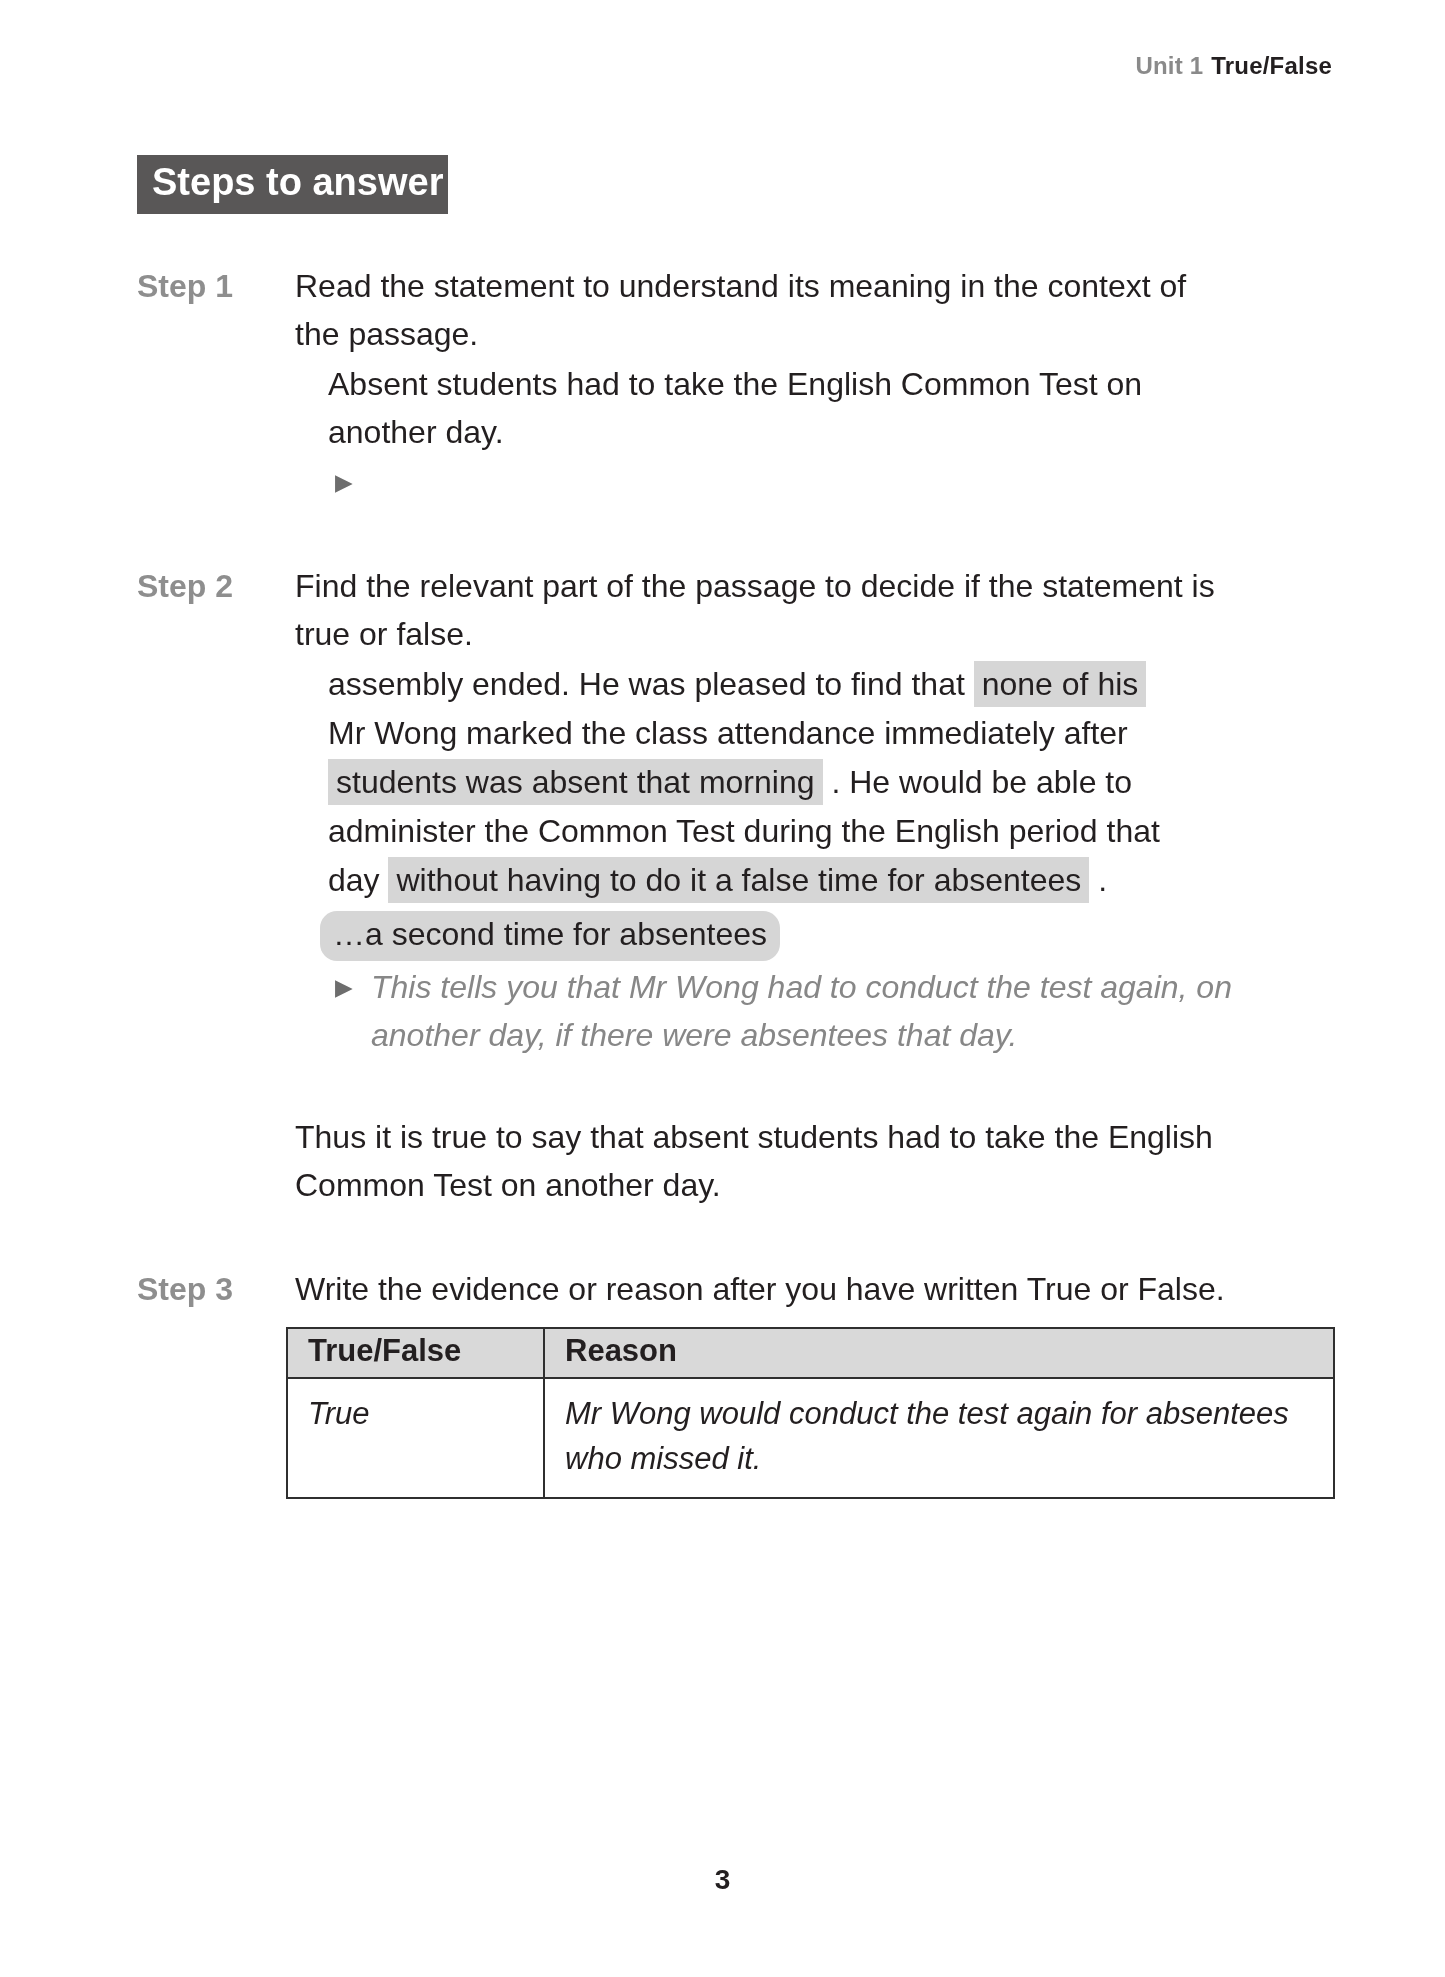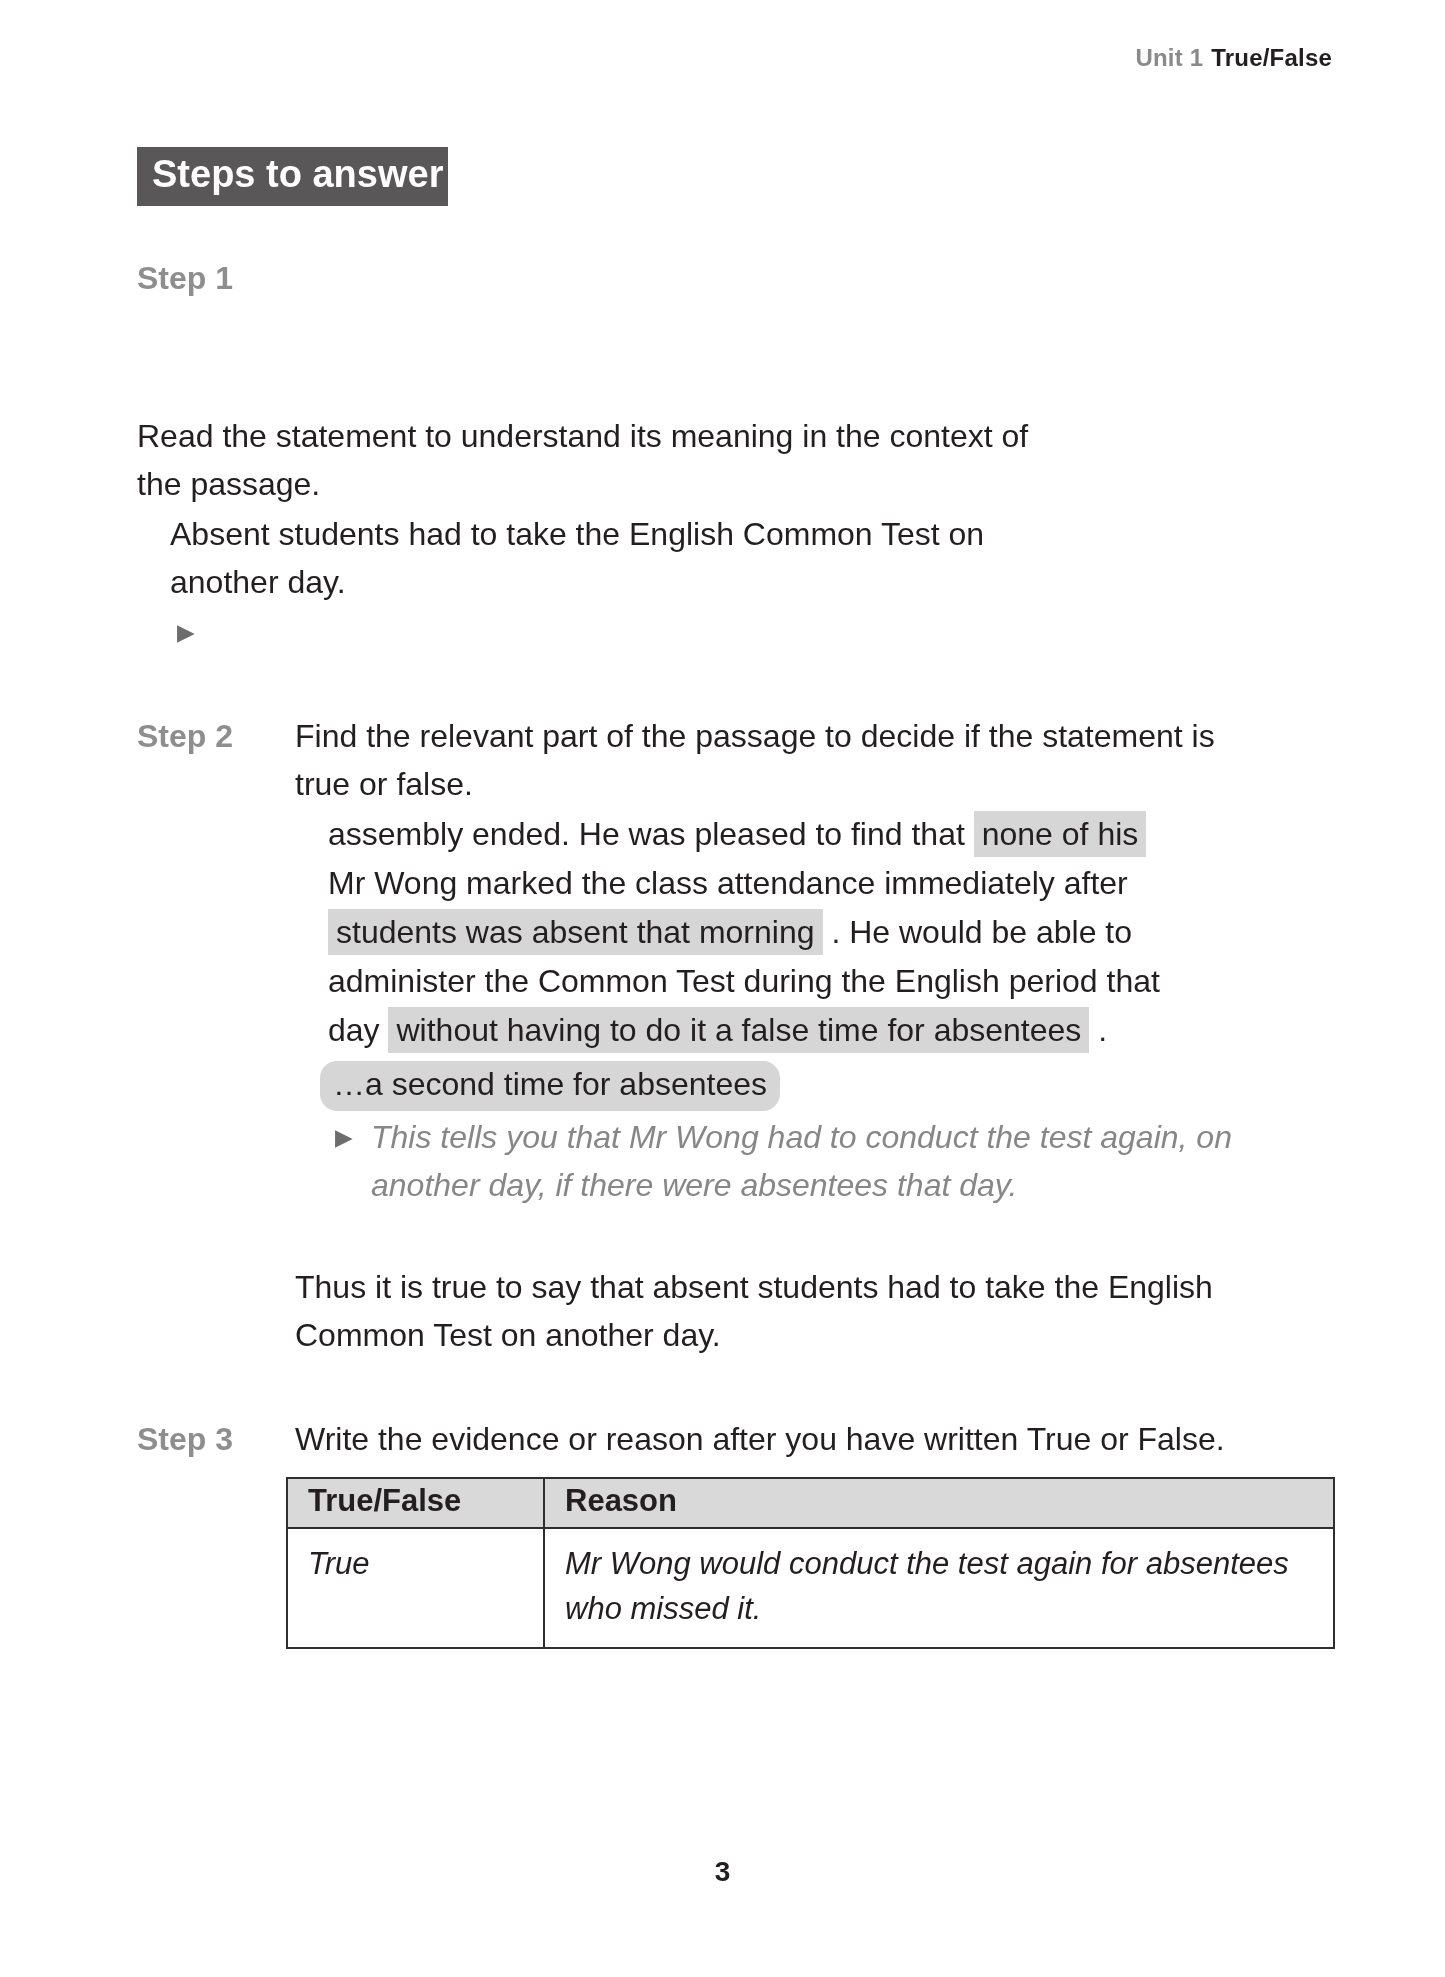--- a/index.html
+++ b/index.html
@@ -1,35 +1,35 @@
 <!DOCTYPE html>
 <html style="--heading_bg: #595757; --highlight: #d6d6d6; --table_header_bg: #d9d9d9; --step_label: #8e8e8e; --note_text: #878787;"><head>
 <meta charset="utf-8">
 <style>
   html,body { margin:0; padding:0; background:#ffffff; }
   .page {
     width:1445px; height:1932px; position:relative; background:#ffffff;
-    font-family:"Liberation Sans", sans-serif; color:#231f20; overflow:hidden;
+    font-family:"Liberation Sans", sans-serif; color:#231f20; overflow:hidden;margin-top:8px;
   }
   .running-head {
     position:absolute; top:44px; right:113px;
     font-size:24px; font-weight:bold; letter-spacing:0.2px;
   }
   .running-head .unit { color:#8a8a8a; margin-right:8px; }
   .heading-wrap { margin:147px 0 0 137px; }
   .heading-box {
     display:inline-block; background:var(--heading_bg,#595757); color:#ffffff;
     font-size:38px; font-weight:bold; line-height:45px;
     padding:5px 5px 9px 15px;
   }
   .step {
     display:flex; margin-left:137px; margin-right:108px;
     font-size:32px; line-height:48px;
   }
-  .step-1 { margin-top:48px;flex-direction:column; }
+  .step-1 { margin-top:48px; }
   .step-2 { margin-top:56px; }
   .step-3 { margin-top:56px; }
   .step-label {
     flex:0 0 158px; width:158px; font-weight:bold;
     color:var(--step_label,#8e8e8e);
   }
   .step-body { flex:1; min-width:0; }
   .pre { white-space:pre-line; }
   .statement { margin-left:33px; margin-top:2px; }
   .note { display:flex; margin-left:40px; margin-top:2px; }

